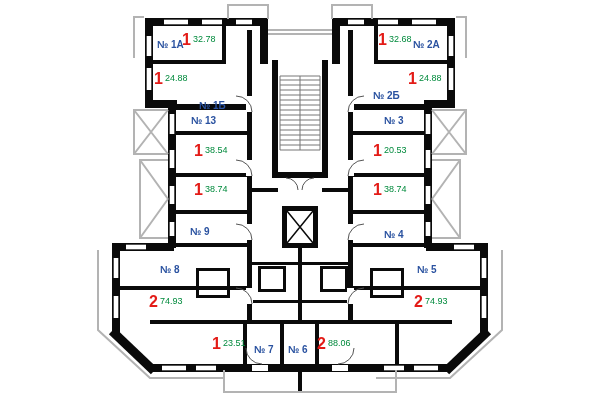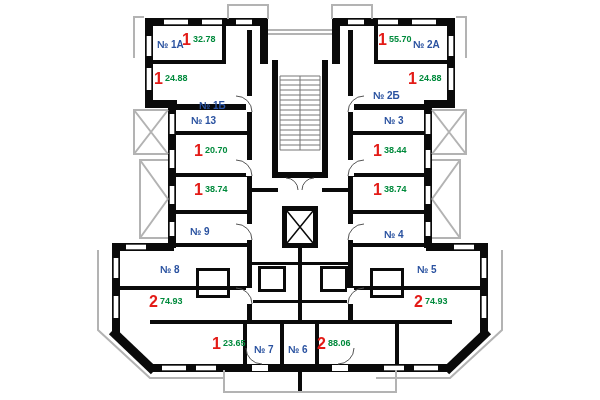--- a/index.html
+++ b/index.html
@@ -7,21 +7,21 @@
         font-family:"Liberation Sans",sans-serif;}
   .w{position:absolute;background:#0a0a0a;z-index:2;}
   .wv{position:absolute;background:#ffffff;border-left:1px solid #555;border-right:1px solid #555;z-index:3;}
   .wh{position:absolute;background:#ffffff;border-top:1px solid #555;border-bottom:1px solid #555;z-index:3;}
   .gap{position:absolute;background:#ffffff;z-index:3;}
   .box{position:absolute;border:3px solid #0a0a0a;background:transparent;z-index:2;}
   svg.overlay{position:absolute;left:0;top:0;z-index:4;pointer-events:none;}
   .num{position:absolute;z-index:6;color:#2a52a0;font-size:10px;font-weight:bold;white-space:nowrap;}
   .val{position:absolute;z-index:6;display:flex;align-items:flex-start;white-space:nowrap;}
   .rooms{color:#e31b17;font-size:16px;font-weight:bold;line-height:14px;margin-right:2px;}
-  .area{color:#008a3c;font-size:9px;font-weight:bold;line-height:10px;padding-top:1px;}
+  .area{color:#008a3c;font-size:9px;font-weight:normal;line-height:10px;padding-top:1px;}
 </style>
 </head>
 <body>
 
 <div id="plan">
 
   <b class="w" style="left:145px;top:18px;width:117px;height:8px"></b>
   <b class="w" style="left:338px;top:18px;width:117px;height:8px"></b>
   <b class="w" style="left:260px;top:18px;width:8px;height:46px"></b>
   <b class="w" style="left:332px;top:18px;width:8px;height:46px"></b>
@@ -186,56 +186,56 @@
   <div class="num" style="left:417px;top:264px">№ 5</div>
   <div class="num" style="left:254px;top:344px">№ 7</div>
   <div class="num" style="left:288px;top:344px">№ 6</div>
 
   <div class="val" style="left:182px;top:33px">
     <span class="rooms">1</span>
     <span class="area">32.78</span>
   </div>
   <div class="val" style="left:378px;top:33px">
     <span class="rooms">1</span>
-    <span class="area">55.70</span>
+    <span class="area">32.68</span>
   </div>
   <div class="val" style="left:154px;top:72px">
     <span class="rooms">1</span>
     <span class="area">24.88</span>
   </div>
   <div class="val" style="left:408px;top:72px">
     <span class="rooms">1</span>
     <span class="area">24.88</span>
   </div>
   <div class="val" style="left:194px;top:144px">
     <span class="rooms">1</span>
-    <span class="area">20.70</span>
+    <span class="area">38.54</span>
   </div>
   <div class="val" style="left:373px;top:144px">
     <span class="rooms">1</span>
-    <span class="area">38.44</span>
+    <span class="area">20.53</span>
   </div>
   <div class="val" style="left:194px;top:183px">
     <span class="rooms">1</span>
     <span class="area">38.74</span>
   </div>
   <div class="val" style="left:373px;top:183px">
     <span class="rooms">1</span>
     <span class="area">38.74</span>
   </div>
   <div class="val" style="left:149px;top:295px">
     <span class="rooms">2</span>
     <span class="area">74.93</span>
   </div>
   <div class="val" style="left:414px;top:295px">
     <span class="rooms">2</span>
     <span class="area">74.93</span>
   </div>
   <div class="val" style="left:212px;top:337px">
     <span class="rooms">1</span>
-    <span class="area">23.65</span>
+    <span class="area">23.51</span>
   </div>
   <div class="val" style="left:317px;top:337px">
     <span class="rooms">2</span>
     <span class="area">88.06</span>
   </div>
 
 </div>
 
 </body></html>

